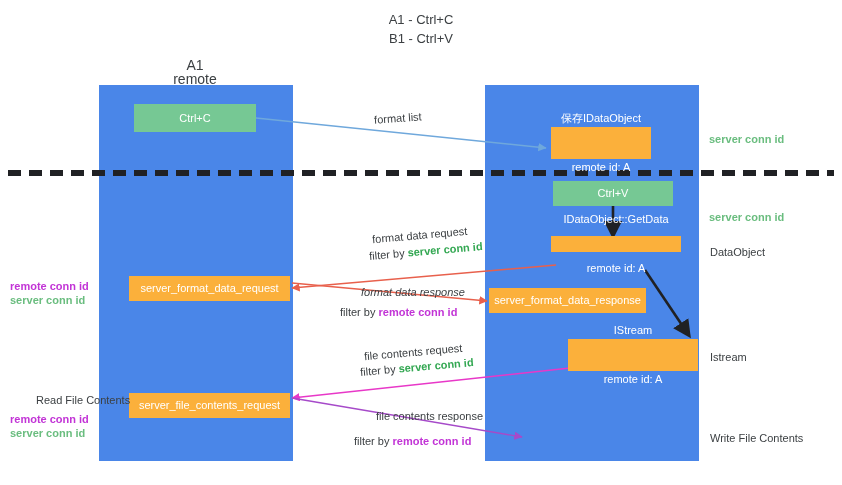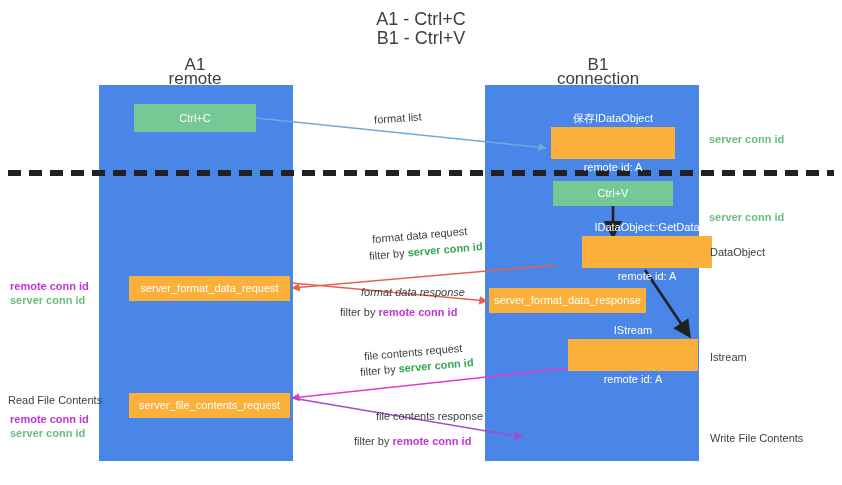--- a/index.html
+++ b/index.html
@@ -15,30 +15,30 @@
     font-family: "Liberation Sans", sans-serif;
     overflow: hidden;
   }
   
   .title {
     position: absolute;
     left: 0;
     top: 10px;
     width: 842px;
     text-align: center;
-    font-size: 18px;
+    font-size: 13px;
     color: #3c4043;
     line-height: 19px;
     white-space: pre-line;
   }
   
   .col-header {
     position: absolute;
     text-align: center;
-    font-size: 17px;
+    font-size: 14px;
     color: #3c4043;
     line-height: 14px;
   }
   .col-header .l2 { display: block; }
   
   .lane {
     position: absolute;
     background: #4a86e8;
   }
   
@@ -108,24 +108,20 @@
 
 <div id="canvas">
 
   <div class="title">A1 - Ctrl+C
 B1 - Ctrl+V</div>
 
   <div class="col-header" style="left:125px; top:58px; width:140px;">
     <span>A1</span>
     <span class="l2">remote</span>
   </div>
-  <div class="col-header" style="left:528px; top:58px; width:140px;">
-    <span>B1</span>
-    <span class="l2">connection</span>
-  </div>
 
   <div class="lane" style="left:99px; top:85px; width:194px; height:376px;"></div>
   <div class="lane" style="left:485px; top:85px; width:214px; height:376px;"></div>
 
   <svg id="arrows" viewBox="0 0 842 485" xmlns="http://www.w3.org/2000/svg">
     <defs>
       <marker id="ah-blue" markerWidth="7" markerHeight="7" refX="5.5" refY="3" orient="auto">
         <path d="M0,0 L6,3 L0,6 z" fill="#6fa8dc"></path>
       </marker>
       <marker id="ah-red" markerWidth="7" markerHeight="7" refX="5.5" refY="3" orient="auto">
@@ -164,30 +160,30 @@
   </div>
 
   <div class="box orange" style="left:129px; top:276px; width:161px; height:25px;">
     <span>server_format_data_request</span>
   </div>
 
   <div class="box orange" style="left:129px; top:393px; width:161px; height:25px;">
     <span>server_file_contents_request</span>
   </div>
 
-  <div class="box orange" style="left:551px; top:127px; width:124px; height:32px;">
+  <div class="box orange" style="left:551px; top:127px; width:100px; height:32px;">
     <span>保存IDataObject</span>
     <span class="l2">remote id: A</span>
   </div>
 
   <div class="box green" style="left:553px; top:181px; width:120px; height:25px;">
     <span>Ctrl+V</span>
   </div>
 
-  <div class="box orange" style="left:582px; top:236px; width:130px; height:32px;">
+  <div class="box orange" style="left:551px; top:236px; width:130px; height:16px;">
     <span>IDataObject::GetData</span>
     <span class="l2">remote id: A</span>
   </div>
 
   <div class="box orange" style="left:489px; top:288px; width:157px; height:25px;align-items:center;">
     <span>server_format_data_response</span>
   </div>
 
   <div class="box orange" style="left:568px; top:339px; width:130px; height:32px;">
     <span>IStream</span>
@@ -221,19 +217,19 @@
   <div class="side green" style="left:709px; top:210px;">server conn id</div>
   <div class="side plain" style="left:710px; top:245px;">DataObject</div>
   <div class="side plain" style="left:710px; top:350px;">Istream</div>
   <div class="side plain" style="left:710px; top:431px;">Write File Contents</div>
 
   <div class="side stack" style="left:10px; top:279px;">
     <span class="m">remote conn id</span>
     <span class="g">server conn id</span>
   </div>
 
-  <div class="side plain" style="left:8px; top:393px;">Read File Contents</div>
+  <div class="side plain" style="left:0; top:393px;padding-left:36px;">Read File Contents</div>
   <div class="side stack" style="left:10px; top:412px;">
     <span class="m">remote conn id</span>
     <span class="g">server conn id</span>
   </div>
 
 </div>
 
 </body></html>

